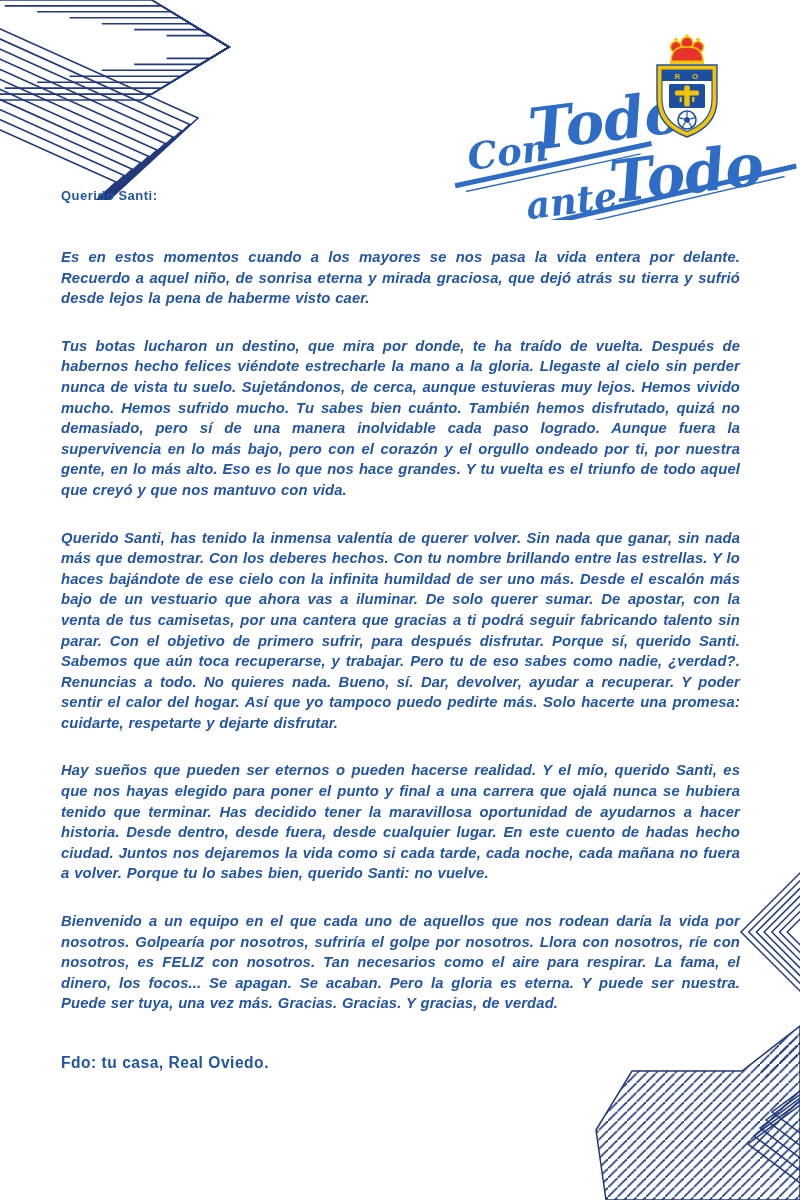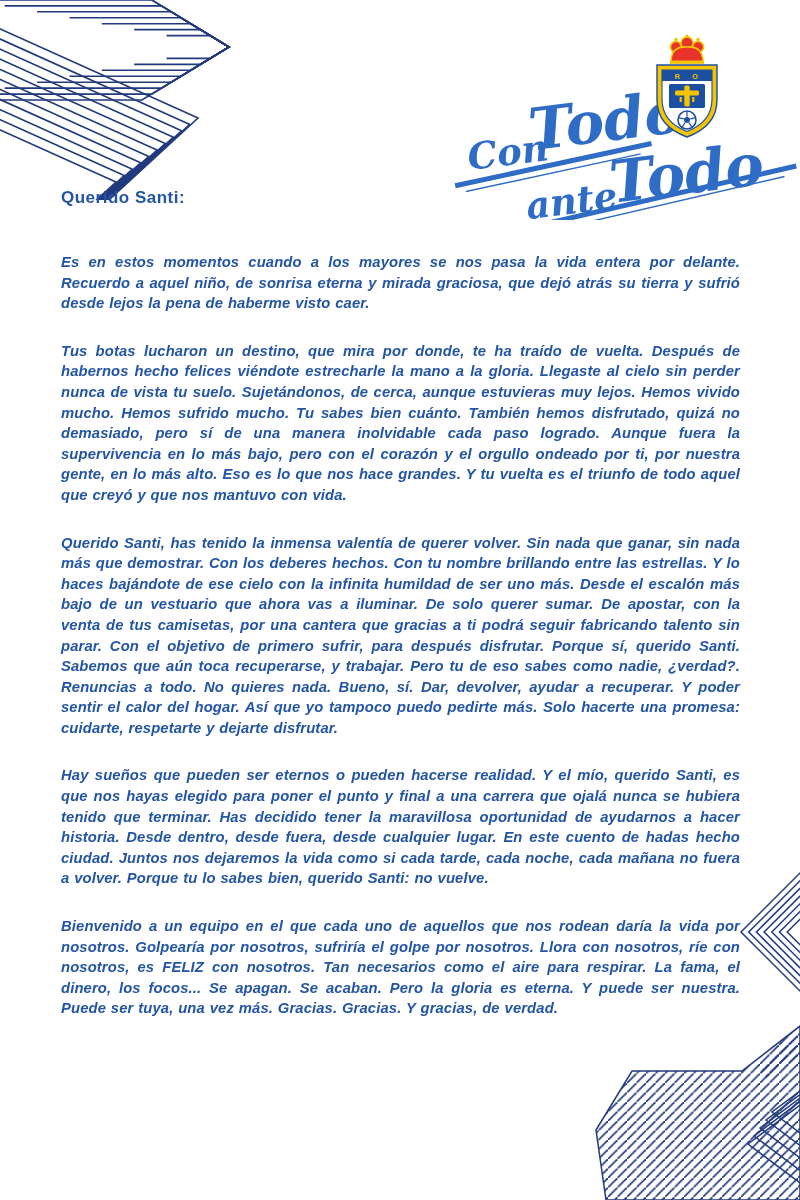--- a/index.html
+++ b/index.html
@@ -12,21 +12,21 @@
   .decor{position:absolute;pointer-events:none;}
   #tl-decor{left:0;top:0;}
   #br-decor{left:530px;top:780px;}
   #logo-script{position:absolute;left:430px;top:70px;z-index:1;}
   #crest{position:absolute;left:650px;top:34px;z-index:2;}
   .letter{
     position:absolute;left:61px;top:188px;width:679px;
     color:#2355a4;z-index:3;
   }
   .salutation{
-    font-weight:bold;font-size:17px;letter-spacing:.5px;margin:0 0 44px 0;
+    font-weight:bold;font-size:13px;letter-spacing:.5px;margin:0 0 44px 0;
   }
   .letter p.body-par{
     margin:0 0 27px 0;text-align:justify;font-size:14.8px;line-height:20.6px;
     font-weight:bold;letter-spacing:.12px;word-spacing:.6px;font-style:italic;
   }
   .signature{
     margin:40px 0 0 0;font-weight:bold;font-size:15.6px;letter-spacing:.5px;
   }
 </style>
 </head>
@@ -126,15 +126,16 @@
     </g>
   </svg>
 
   <div class="letter">
     <p class="salutation">Querido Santi:</p>
     <p class="body-par">Es en estos momentos cuando a los mayores se nos pasa la vida entera por delante. Recuerdo a aquel niño, de sonrisa eterna y mirada graciosa, que dejó atrás su tierra y sufrió desde lejos la pena de haberme visto caer.</p>
     <p class="body-par">Tus botas lucharon un destino, que mira por donde, te ha traído de vuelta. Después de habernos hecho felices viéndote estrecharle la mano a la gloria. Llegaste al cielo sin perder nunca de vista tu suelo. Sujetándonos, de cerca, aunque estuvieras muy lejos. Hemos vivido mucho. Hemos sufrido mucho. Tu sabes bien cuánto. También hemos disfrutado, quizá no demasiado, pero sí de una manera inolvidable cada paso logrado. Aunque fuera la supervivencia en lo más bajo, pero con el corazón y el orgullo ondeado por ti, por nuestra gente, en lo más alto. Eso es lo que nos hace grandes. Y tu vuelta es el triunfo de todo aquel que creyó y que nos mantuvo con vida.</p>
     <p class="body-par">Querido Santi, has tenido la inmensa valentía de querer volver. Sin nada que ganar, sin nada más que demostrar. Con los deberes hechos. Con tu nombre brillando entre las estrellas. Y lo haces bajándote de ese cielo con la infinita humildad de ser uno más. Desde el escalón más bajo de un vestuario que ahora vas a iluminar. De solo querer sumar. De apostar, con la venta de tus camisetas, por una cantera que gracias a ti podrá seguir fabricando talento sin parar. Con el objetivo de primero sufrir, para después disfrutar. Porque sí, querido Santi. Sabemos que aún toca recuperarse, y trabajar. Pero tu de eso sabes como nadie, ¿verdad?. Renuncias a todo. No quieres nada. Bueno, sí. Dar, devolver, ayudar a recuperar. Y poder sentir el calor del hogar. Así que yo tampoco puedo pedirte más. Solo hacerte una promesa: cuidarte, respetarte y dejarte disfrutar.</p>
     <p class="body-par">Hay sueños que pueden ser eternos o pueden hacerse realidad. Y el mío, querido Santi, es que nos hayas elegido para poner el punto y final a una carrera que ojalá nunca se hubiera tenido que terminar. Has decidido tener la maravillosa oportunidad de ayudarnos a hacer historia. Desde dentro, desde fuera, desde cualquier lugar. En este cuento de hadas hecho ciudad. Juntos nos dejaremos la vida como si cada tarde, cada noche, cada mañana no fuera a volver. Porque tu lo sabes bien, querido Santi: no vuelve.</p>
     <p class="body-par">Bienvenido a un equipo en el que cada uno de aquellos que nos rodean daría la vida por nosotros. Golpearía por nosotros, sufriría el golpe por nosotros. Llora con nosotros, ríe con nosotros, es FELIZ con nosotros. Tan necesarios como el aire para respirar. La fama, el dinero, los focos... Se apagan. Se acaban. Pero la gloria es eterna. Y puede ser nuestra. Puede ser tuya, una vez más. Gracias. Gracias. Y gracias, de verdad.</p>
+    <p class="signature">Fdo: tu casa, Real Oviedo.</p>
   </div>
 
 </div>
 
 </body></html>

